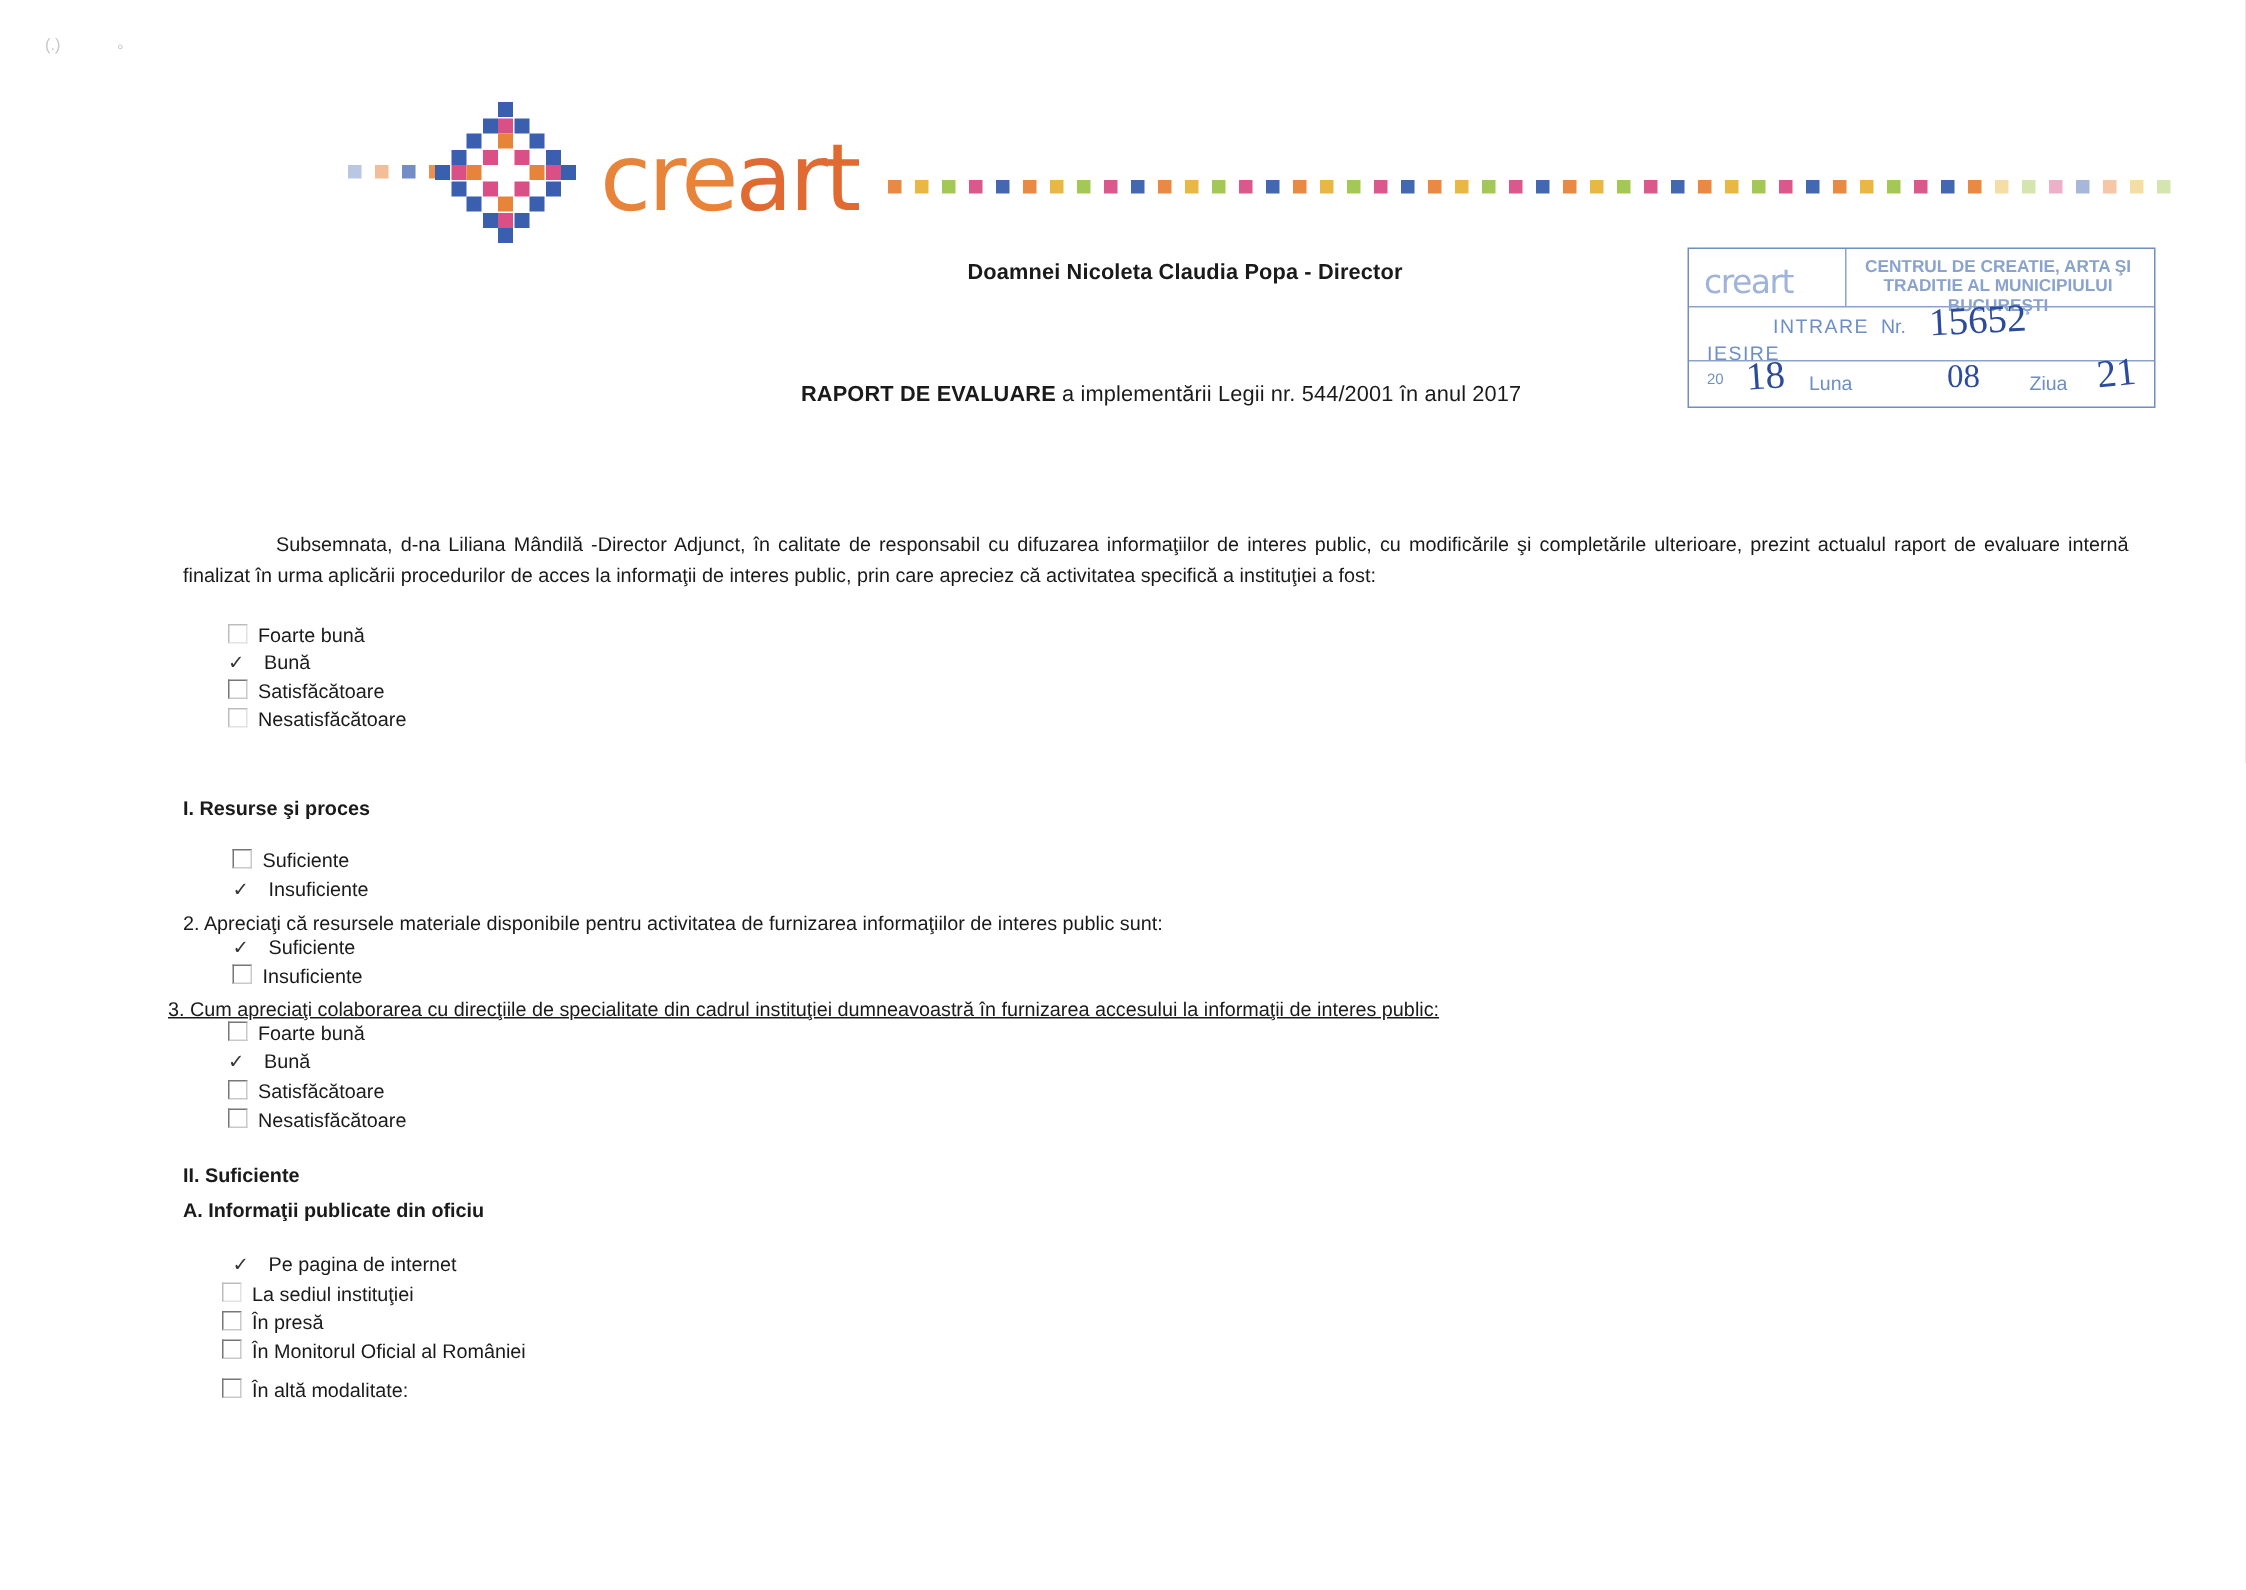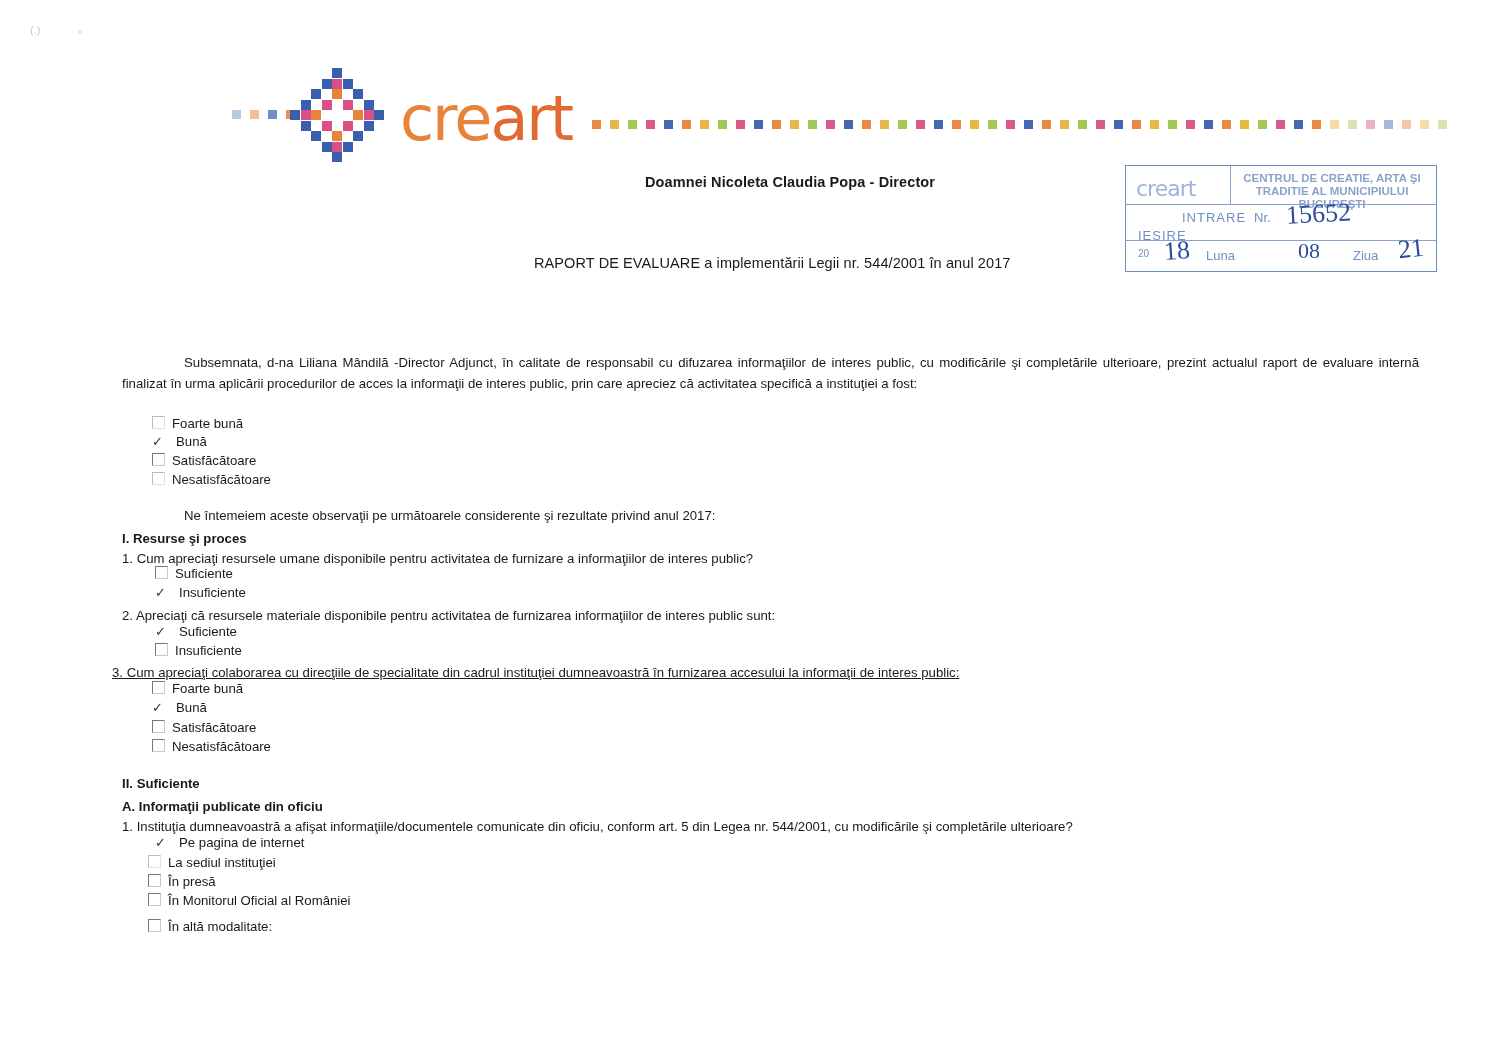--- a/index.html
+++ b/index.html
@@ -80,21 +80,21 @@
     letter-spacing: .1px;
   }
   .report-title {
     position: absolute;
     left: 534px;
     top: 255px;
     font-size: 14.5px;
     color: #1a1a1a;
     letter-spacing: .1px;
   }
-  .report-title b { font-weight: normal; }
+  .report-title b { font-weight: bold; }
 
   
   .stamp {
     position: absolute;
     left: 1125px;
     top: 165px;
     width: 310px;
     height: 105px;
     border: 1.5px solid #6d8fc4;
     color: #6d8fc4;
@@ -393,25 +393,23 @@
   <div class="opt" style="left:152px;top:434px;">
     <span class="check">✓</span><span>Bună</span>
   </div>
   <div class="opt" style="left:152px;top:453px;">
     <span class="box"></span><span>Satisfăcătoare</span>
   </div>
   <div class="opt" style="left:152px;top:472px;">
     <span class="box faint"></span><span>Nesatisfăcătoare</span>
   </div>
 
-  <div class="subintro">Ne întemeiem aceste observaţii pe următoarele considerente şi rezultate privind anul 2017:</div>
 
   <div class="sect" style="left:122px;top:531px;">I. Resurse şi proces</div>
 
-  <div class="qtext" style="left:122px;top:551px;">1. Cum apreciaţi resursele umane disponibile pentru activitatea de furnizare a informaţiilor de interes public?</div>
   <div class="opt" style="left:155px;top:566px;">
     <span class="box"></span><span>Suficiente</span>
   </div>
   <div class="opt" style="left:155px;top:585px;">
     <span class="check">✓</span><span>Insuficiente</span>
   </div>
 
   <div class="qtext" style="left:122px;top:608px;">2. Apreciaţi că resursele materiale disponibile pentru activitatea de furnizarea informaţiilor de interes public sunt:</div>
   <div class="opt" style="left:155px;top:624px;">
     <span class="check">✓</span><span>Suficiente</span>
@@ -430,21 +428,20 @@
   <div class="opt" style="left:152px;top:720px;">
     <span class="box"></span><span>Satisfăcătoare</span>
   </div>
   <div class="opt" style="left:152px;top:739px;">
     <span class="box"></span><span>Nesatisfăcătoare</span>
   </div>
 
   <div class="sect" style="left:122px;top:776px;">II. Suficiente</div>
   <div class="sect" style="left:122px;top:799px;">A. Informaţii publicate din oficiu</div>
 
-  <div class="qtext" style="left:122px;top:819px;">1. Instituţia dumneavoastră a afişat informaţiile/documentele comunicate din oficiu, conform art. 5 din Legea nr. 544/2001, cu modificările şi completările ulterioare?</div>
   <div class="opt" style="left:155px;top:835px;">
     <span class="check">✓</span><span>Pe pagina de internet</span>
   </div>
   <div class="opt" style="left:148px;top:855px;">
     <span class="box faint"></span><span>La sediul instituţiei</span>
   </div>
   <div class="opt" style="left:148px;top:874px;">
     <span class="box"></span><span>În presă</span>
   </div>
   <div class="opt" style="left:148px;top:893px;">

